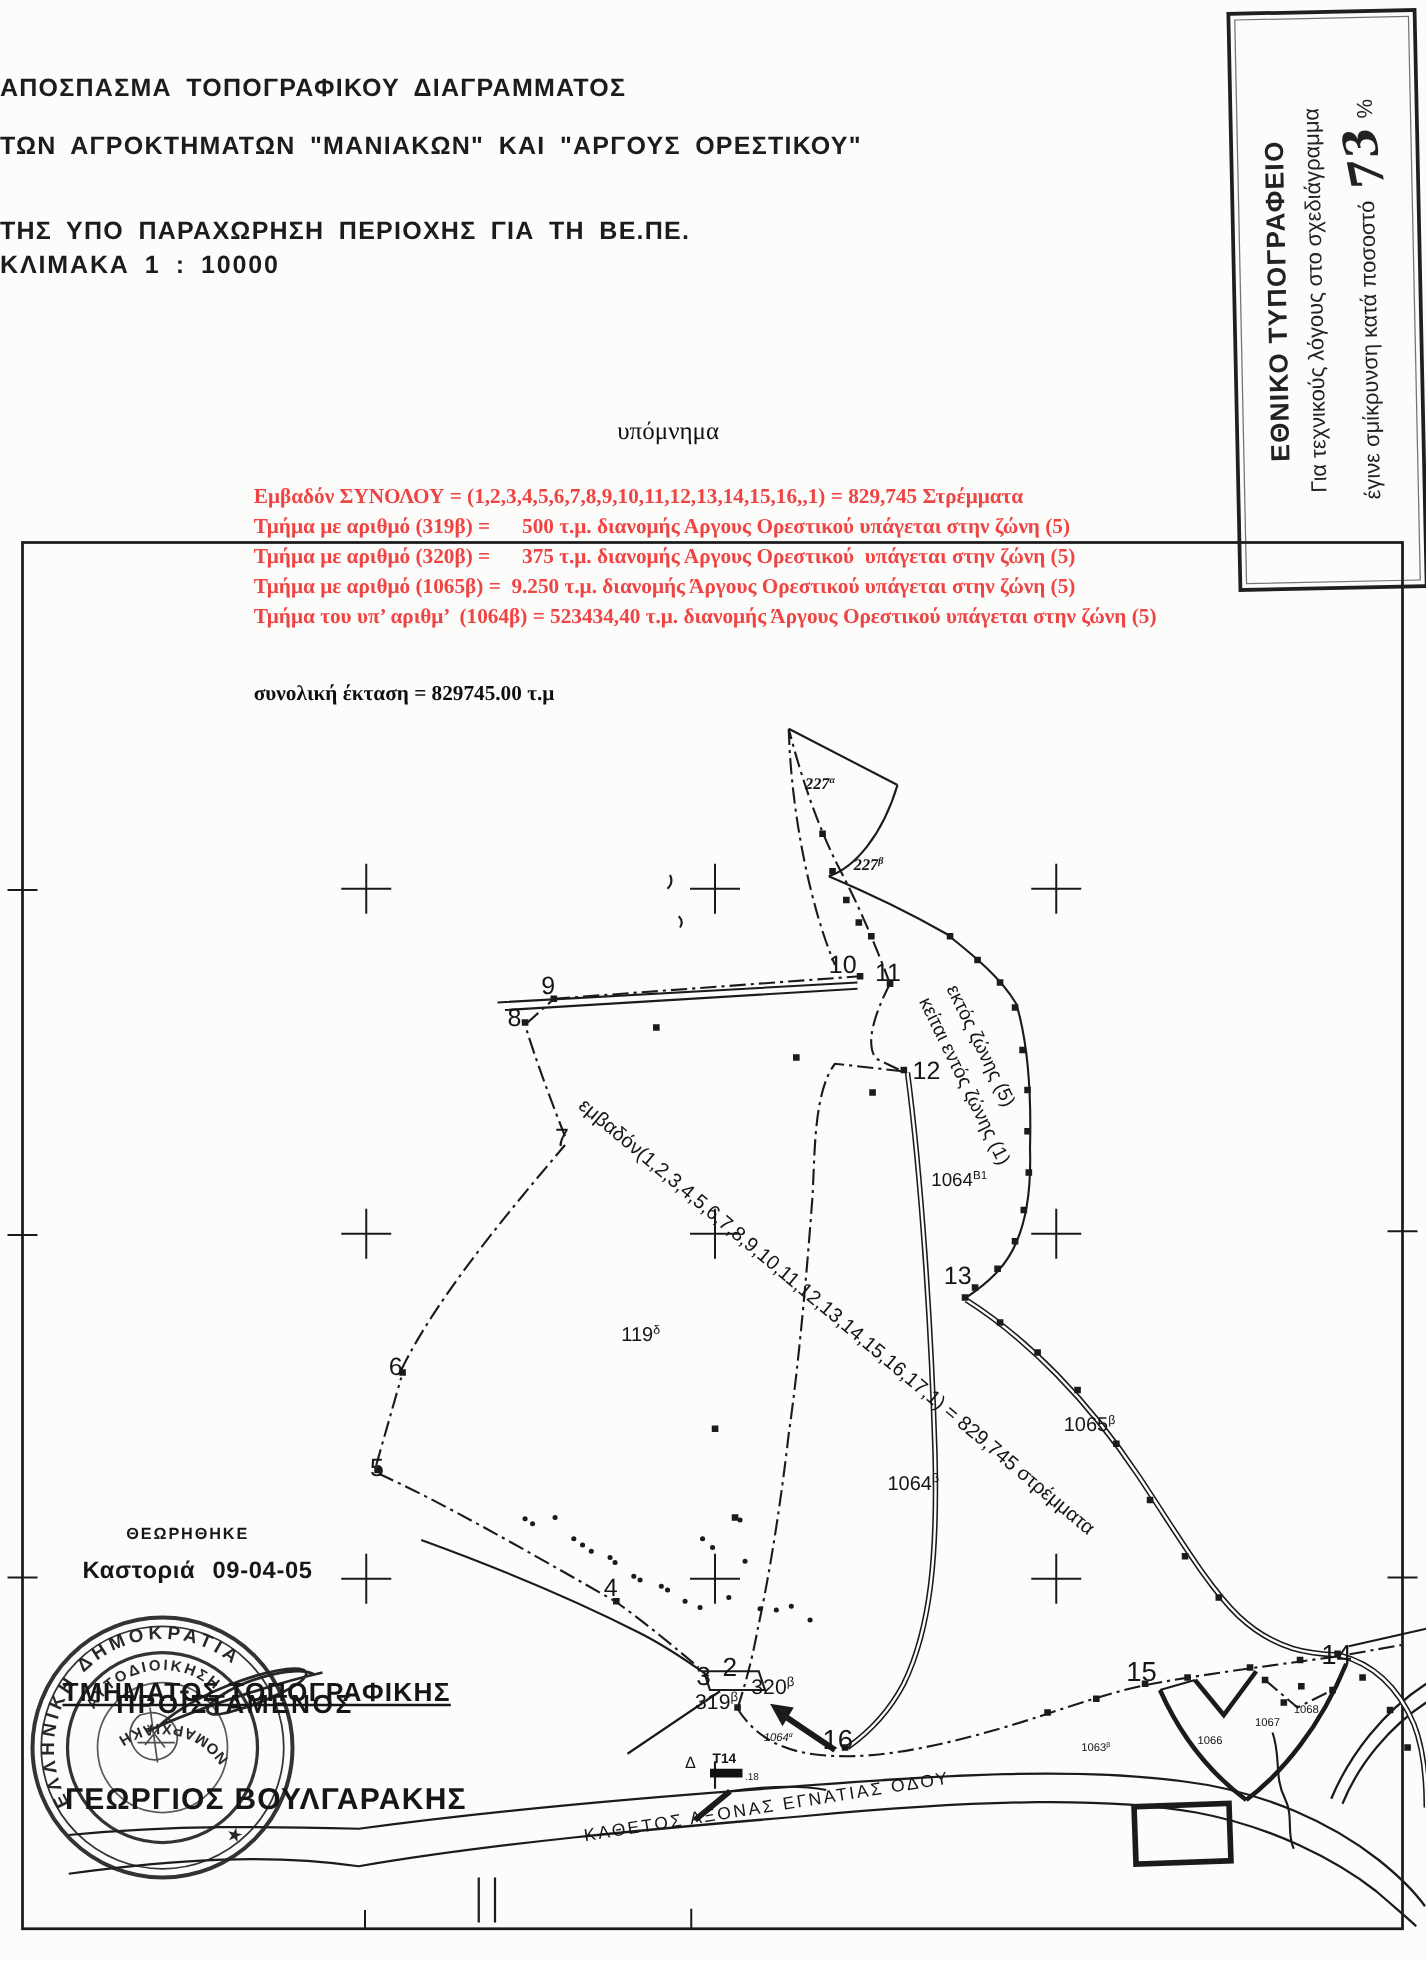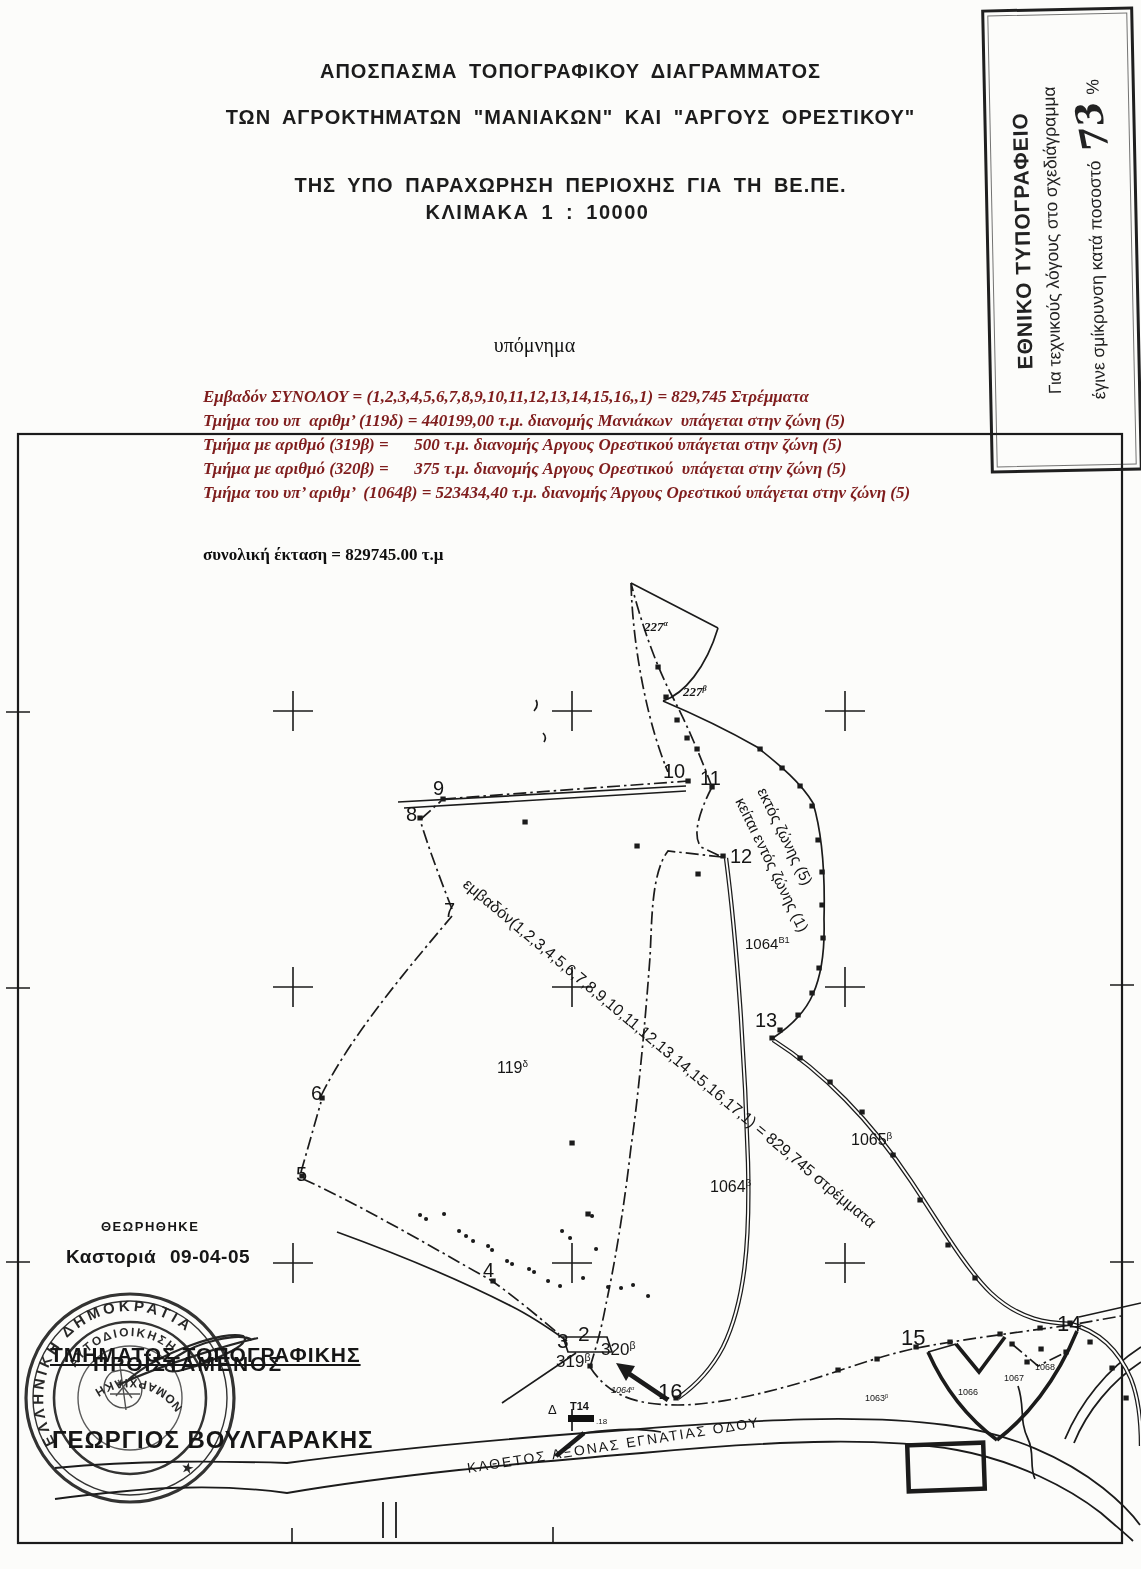--- a/index.html
+++ b/index.html
@@ -1,28 +1,28 @@
 <!DOCTYPE html>
 <html><head>
 <meta charset="utf-8">
 <style>
   html,body{margin:0;padding:0;background:#888;}
   .page{position:relative;width:1141px;height:1569px;background:#fcfcfa;overflow:hidden;
         font-family:"Liberation Sans",sans-serif;color:#161616;}
   .abs{position:absolute;}
   
-  .title{left:0;right:0;text-align:center;font-weight:600;letter-spacing:1px;word-spacing:5px;color:#1c1c1c;}
+  .title{left:0;right:0;font-weight:600;letter-spacing:1px;word-spacing:5px;color:#1c1c1c;}
   .t1{top:60px;font-size:20px;}
   .t2{top:106px;font-size:20px;}
   .t3{top:154px;font-size:20px;margin-top:20px;}
   .t4{top:201px;font-size:20px;padding-right:66px;letter-spacing:1.5px;}
   .legend-head{top:334px;left:0;right:0;text-align:center;padding-right:72px;
       font-family:"Liberation Serif",serif;font-size:20px;color:#111;}
   .legend{left:203px;top:385px;font-family:"Liberation Serif",serif;font-weight:bold;
-      font-size:17px;line-height:24px;color:#7f1d1d;font-style:italic;}
+      font-size:17px;line-height:24px;color:#ef4444;}
   .legend-line{white-space:pre;}
   .legend-total{left:203px;top:545px;font-family:"Liberation Serif",serif;font-weight:bold;font-size:17px;color:#0e0e0e;}
   
   .stamp-box{left:986px;top:8px;width:146px;height:458px;border:3px solid #1f1f1f;
       transform:rotate(-1.2deg);}
   .stamp-box:before{content:"";position:absolute;inset:3px;border:1px solid #2a2a2a;opacity:.65;}
   .stamp-inner{position:absolute;left:50%;top:50%;width:440px;
       transform:translate(-50%,-50%) rotate(-90deg);text-align:center;color:#222;}
   .stamp-office{font-size:21px;font-weight:bold;letter-spacing:1px;margin-bottom:6px;}
   .stamp-note{font-size:17.5px;line-height:1.35;}
@@ -199,23 +199,23 @@
   </svg>
 
   <div class="abs title t1">ΑΠΟΣΠΑΣΜΑ  ΤΟΠΟΓΡΑΦΙΚΟΥ  ΔΙΑΓΡΑΜΜΑΤΟΣ</div>
   <div class="abs title t2">ΤΩΝ  ΑΓΡΟΚΤΗΜΑΤΩΝ  "ΜΑΝΙΑΚΩΝ"  ΚΑΙ  "ΑΡΓΟΥΣ ΟΡΕΣΤΙΚΟΥ"</div>
   <div class="abs title t3">ΤΗΣ ΥΠΟ ΠΑΡΑΧΩΡΗΣΗ ΠΕΡΙΟΧΗΣ  ΓΙΑ ΤΗ  ΒΕ.ΠΕ.</div>
   <div class="abs title t4">ΚΛΙΜΑΚΑ  1 : 10000</div>
 
   <div class="abs legend-head">υπόμνημα</div>
   <div class="abs legend">
     <div class="legend-line">Εμβαδόν ΣΥΝΟΛΟΥ = (1,2,3,4,5,6,7,8,9,10,11,12,13,14,15,16,,1) = 829,745 Στρέμματα</div>
-    <div class="legend-line">Τμήμα του υπ  αριθμ’ (119δ) = 440199,00 τ.μ. διανομής Μανιάκων  υπάγεται στην ζώνη (5)</div>
     <div class="legend-line">Τμήμα με αριθμό (319β) =      500 τ.μ. διανομής Αργους Ορεστικού υπάγεται στην ζώνη (5)</div>
     <div class="legend-line">Τμήμα με αριθμό (320β) =      375 τ.μ. διανομής Αργους Ορεστικού  υπάγεται στην ζώνη (5)</div>
+    <div class="legend-line">Τμήμα με αριθμό (1065β) =  9.250 τ.μ. διανομής Άργους Ορεστικού υπάγεται στην ζώνη (5)</div>
     <div class="legend-line">Τμήμα του υπ’ αριθμ’  (1064β) = 523434,40 τ.μ. διανομής Άργους Ορεστικού υπάγεται στην ζώνη (5)</div>
   </div>
   <div class="abs legend-total">συνολική έκταση = 829745.00 τ.μ</div>
 
   <div class="abs stamp-box">
     <div class="stamp-inner">
       <div class="stamp-office">ΕΘΝΙΚΟ ΤΥΠΟΓΡΑΦΕΙΟ</div>
       <div class="stamp-note">
         <span>Για τεχνικούς λόγους στο σχεδιάγραμμα</span><br>
         <span>έγινε σμίκρυνση κατά ποσοστό</span>

